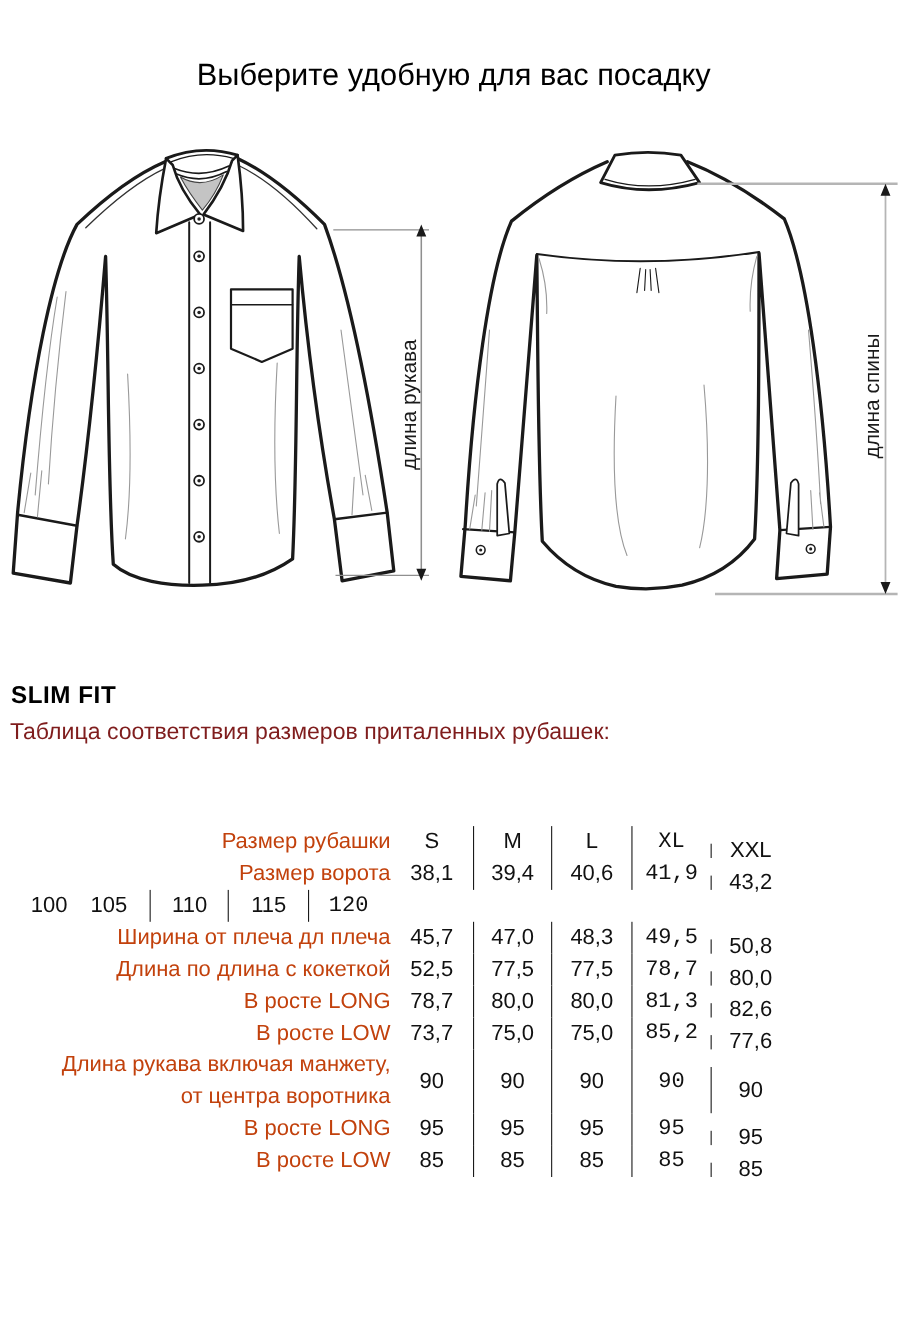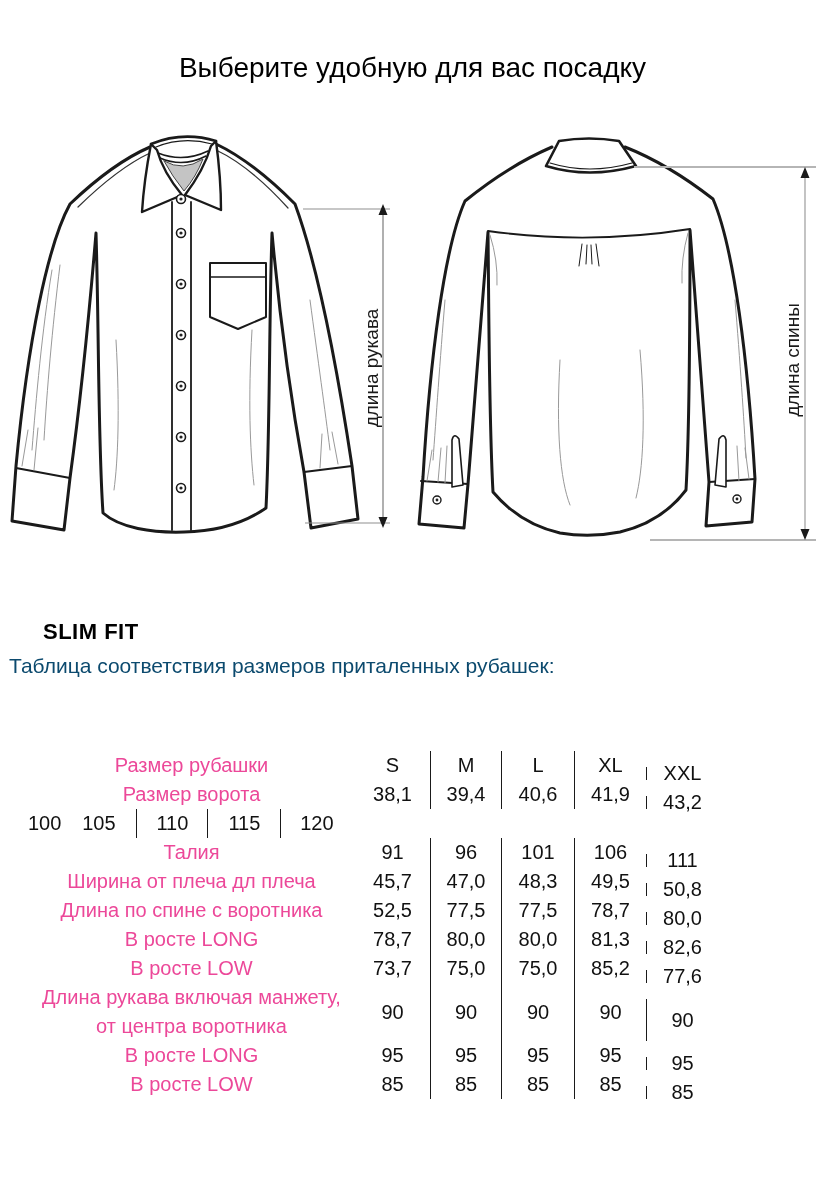--- a/index.html
+++ b/index.html
@@ -10,40 +10,40 @@
   .title{
     position:absolute;left:0;right:0;top:52px;text-align:center;
     font-size:28px;font-weight:400;color:#000;
   }
   .diagram-svg{position:absolute;left:0;top:0;width:825px;height:1200px;}
   .diagram-svg text{
     font-family:"Liberation Sans","DejaVu Sans",sans-serif;font-size:19px;fill:#1a1a1a;
   }
   .fit-heading{
     position:absolute;left:10px;top:619px;font-size:22px;font-weight:700;
-    letter-spacing:0.5px;color:#000;margin-left:33px;
+    letter-spacing:0.5px;color:#000;
   }
   .fit-subtitle{
-    position:absolute;left:9px;top:654px;font-size:21px;color:#0c4a6e;
+    position:absolute;left:9px;top:654px;font-size:21px;color:#7f1d1d;
   }
   .size-table{position:absolute;left:28px;top:751px;width:700px;}
   .size-table .row{display:flex;align-items:center;height:29px;}
   .size-table .row.tall{height:58px;}
   .size-table .row-label{
     width:327px;font-size:20px;line-height:29px;white-space:pre-line;
-    text-align:center;color:#ec4899;
+    text-align:right;color:#c2410c;
   }
   .size-table .cell{
     font-size:20px;text-align:center;color:#111;
     align-self:stretch;display:flex;align-items:center;justify-content:center;
   }
   .size-table .cell:nth-child(2){width:75px;}
   .size-table .cell:nth-child(3){width:70px;border-left:1.5px solid #1a1a1a;}
   .size-table .cell:nth-child(4){width:72px;border-left:1.5px solid #1a1a1a;}
-  .size-table .cell:nth-child(5){width:71px;border-left:1.5px solid #1a1a1a;}
+  .size-table .cell:nth-child(5){width:71px;border-left:1.5px solid #1a1a1a;font-family:Liberation Mono, monospace;}
   .size-table .cell:nth-child(6){width:71px;border-left:1.5px solid #1a1a1a;margin-top:16px;}
 </style>
 </head>
 <body>
 
 <div class="page">
 
   <div class="title">Выберите удобную для вас посадку</div>
 
   <svg class="diagram-svg" viewBox="0 0 825 1200" xmlns="http://www.w3.org/2000/svg">
@@ -191,37 +191,29 @@
         <div class="cell">43,2</div>
       </div>
       <div class="row">
         <div class="cell">100</div>
         <div class="cell">105</div>
         <div class="cell">110</div>
         <div class="cell">115</div>
         <div class="cell">120</div>
       </div>
       <div class="row">
-        <div class="row-label">Талия</div>
-        <div class="cell">91</div>
-        <div class="cell">96</div>
-        <div class="cell">101</div>
-        <div class="cell">106</div>
-        <div class="cell">111</div>
-      </div>
-      <div class="row">
         <div class="row-label">Ширина от плеча дл плеча</div>
         <div class="cell">45,7</div>
         <div class="cell">47,0</div>
         <div class="cell">48,3</div>
         <div class="cell">49,5</div>
         <div class="cell">50,8</div>
       </div>
       <div class="row">
-        <div class="row-label">Длина по спине с воротника</div>
+        <div class="row-label">Длина по длина с кокеткой</div>
         <div class="cell">52,5</div>
         <div class="cell">77,5</div>
         <div class="cell">77,5</div>
         <div class="cell">78,7</div>
         <div class="cell">80,0</div>
       </div>
       <div class="row">
         <div class="row-label">В росте LONG</div>
         <div class="cell">78,7</div>
         <div class="cell">80,0</div>

